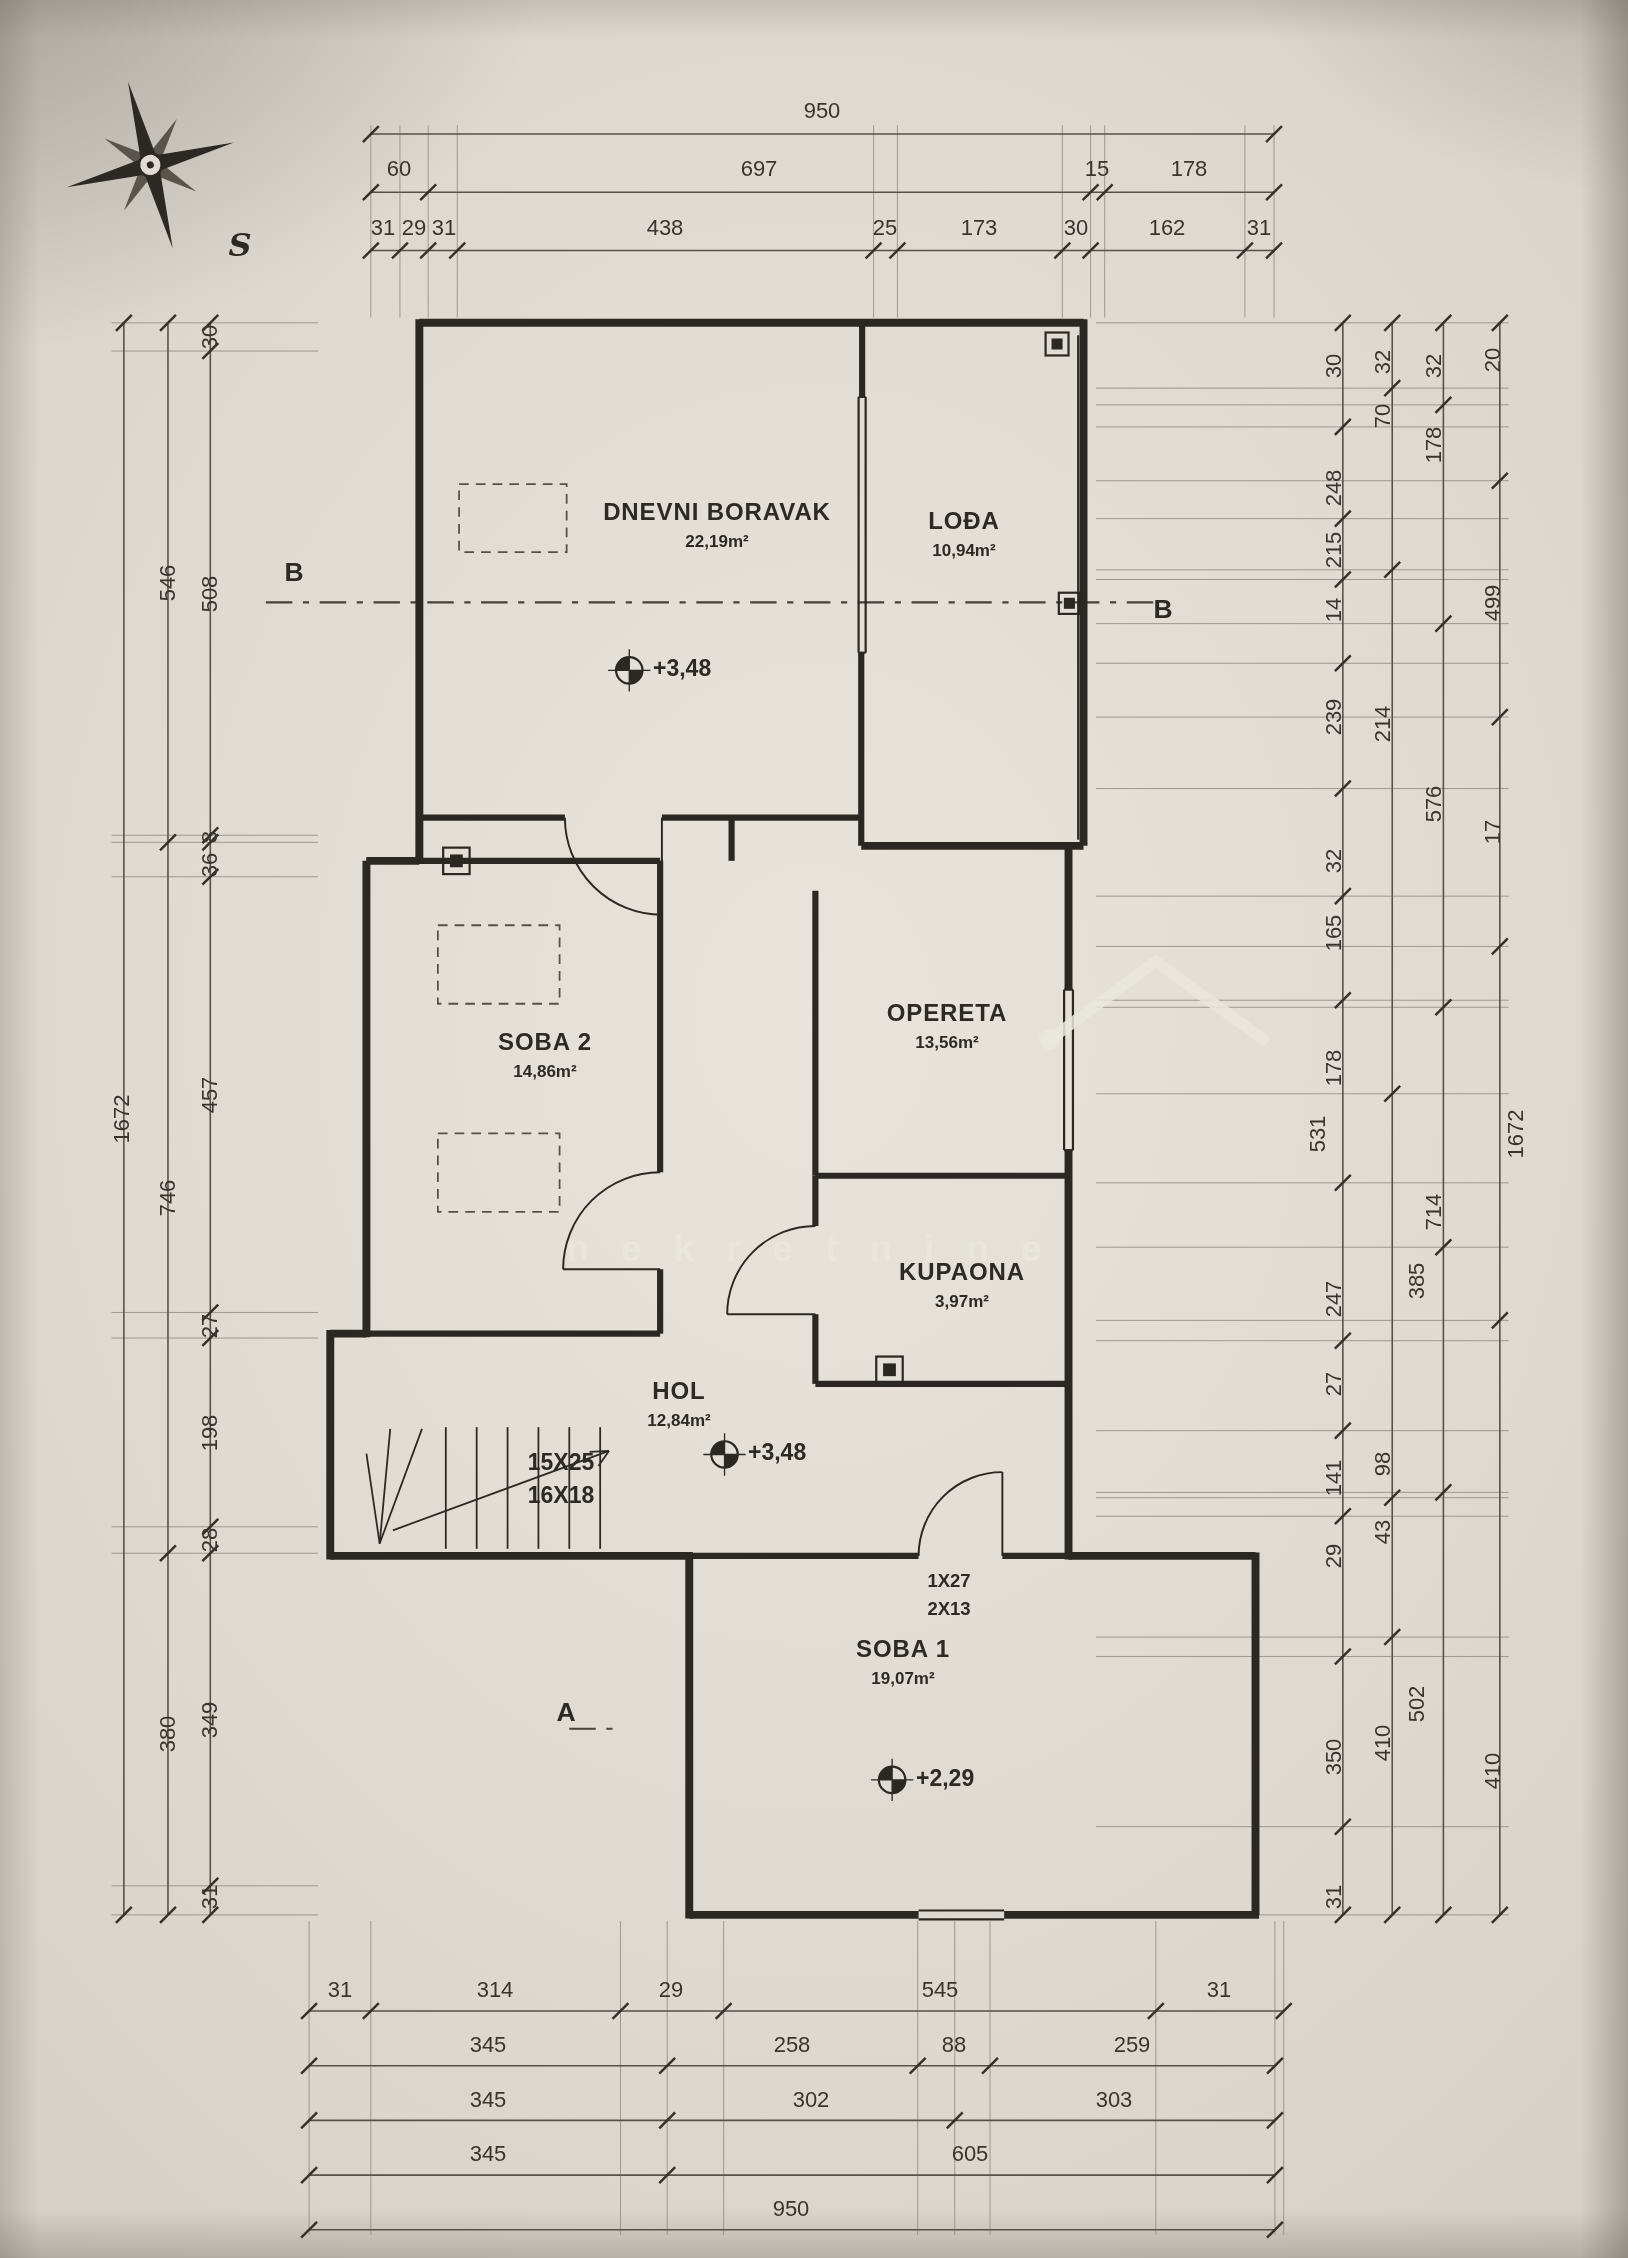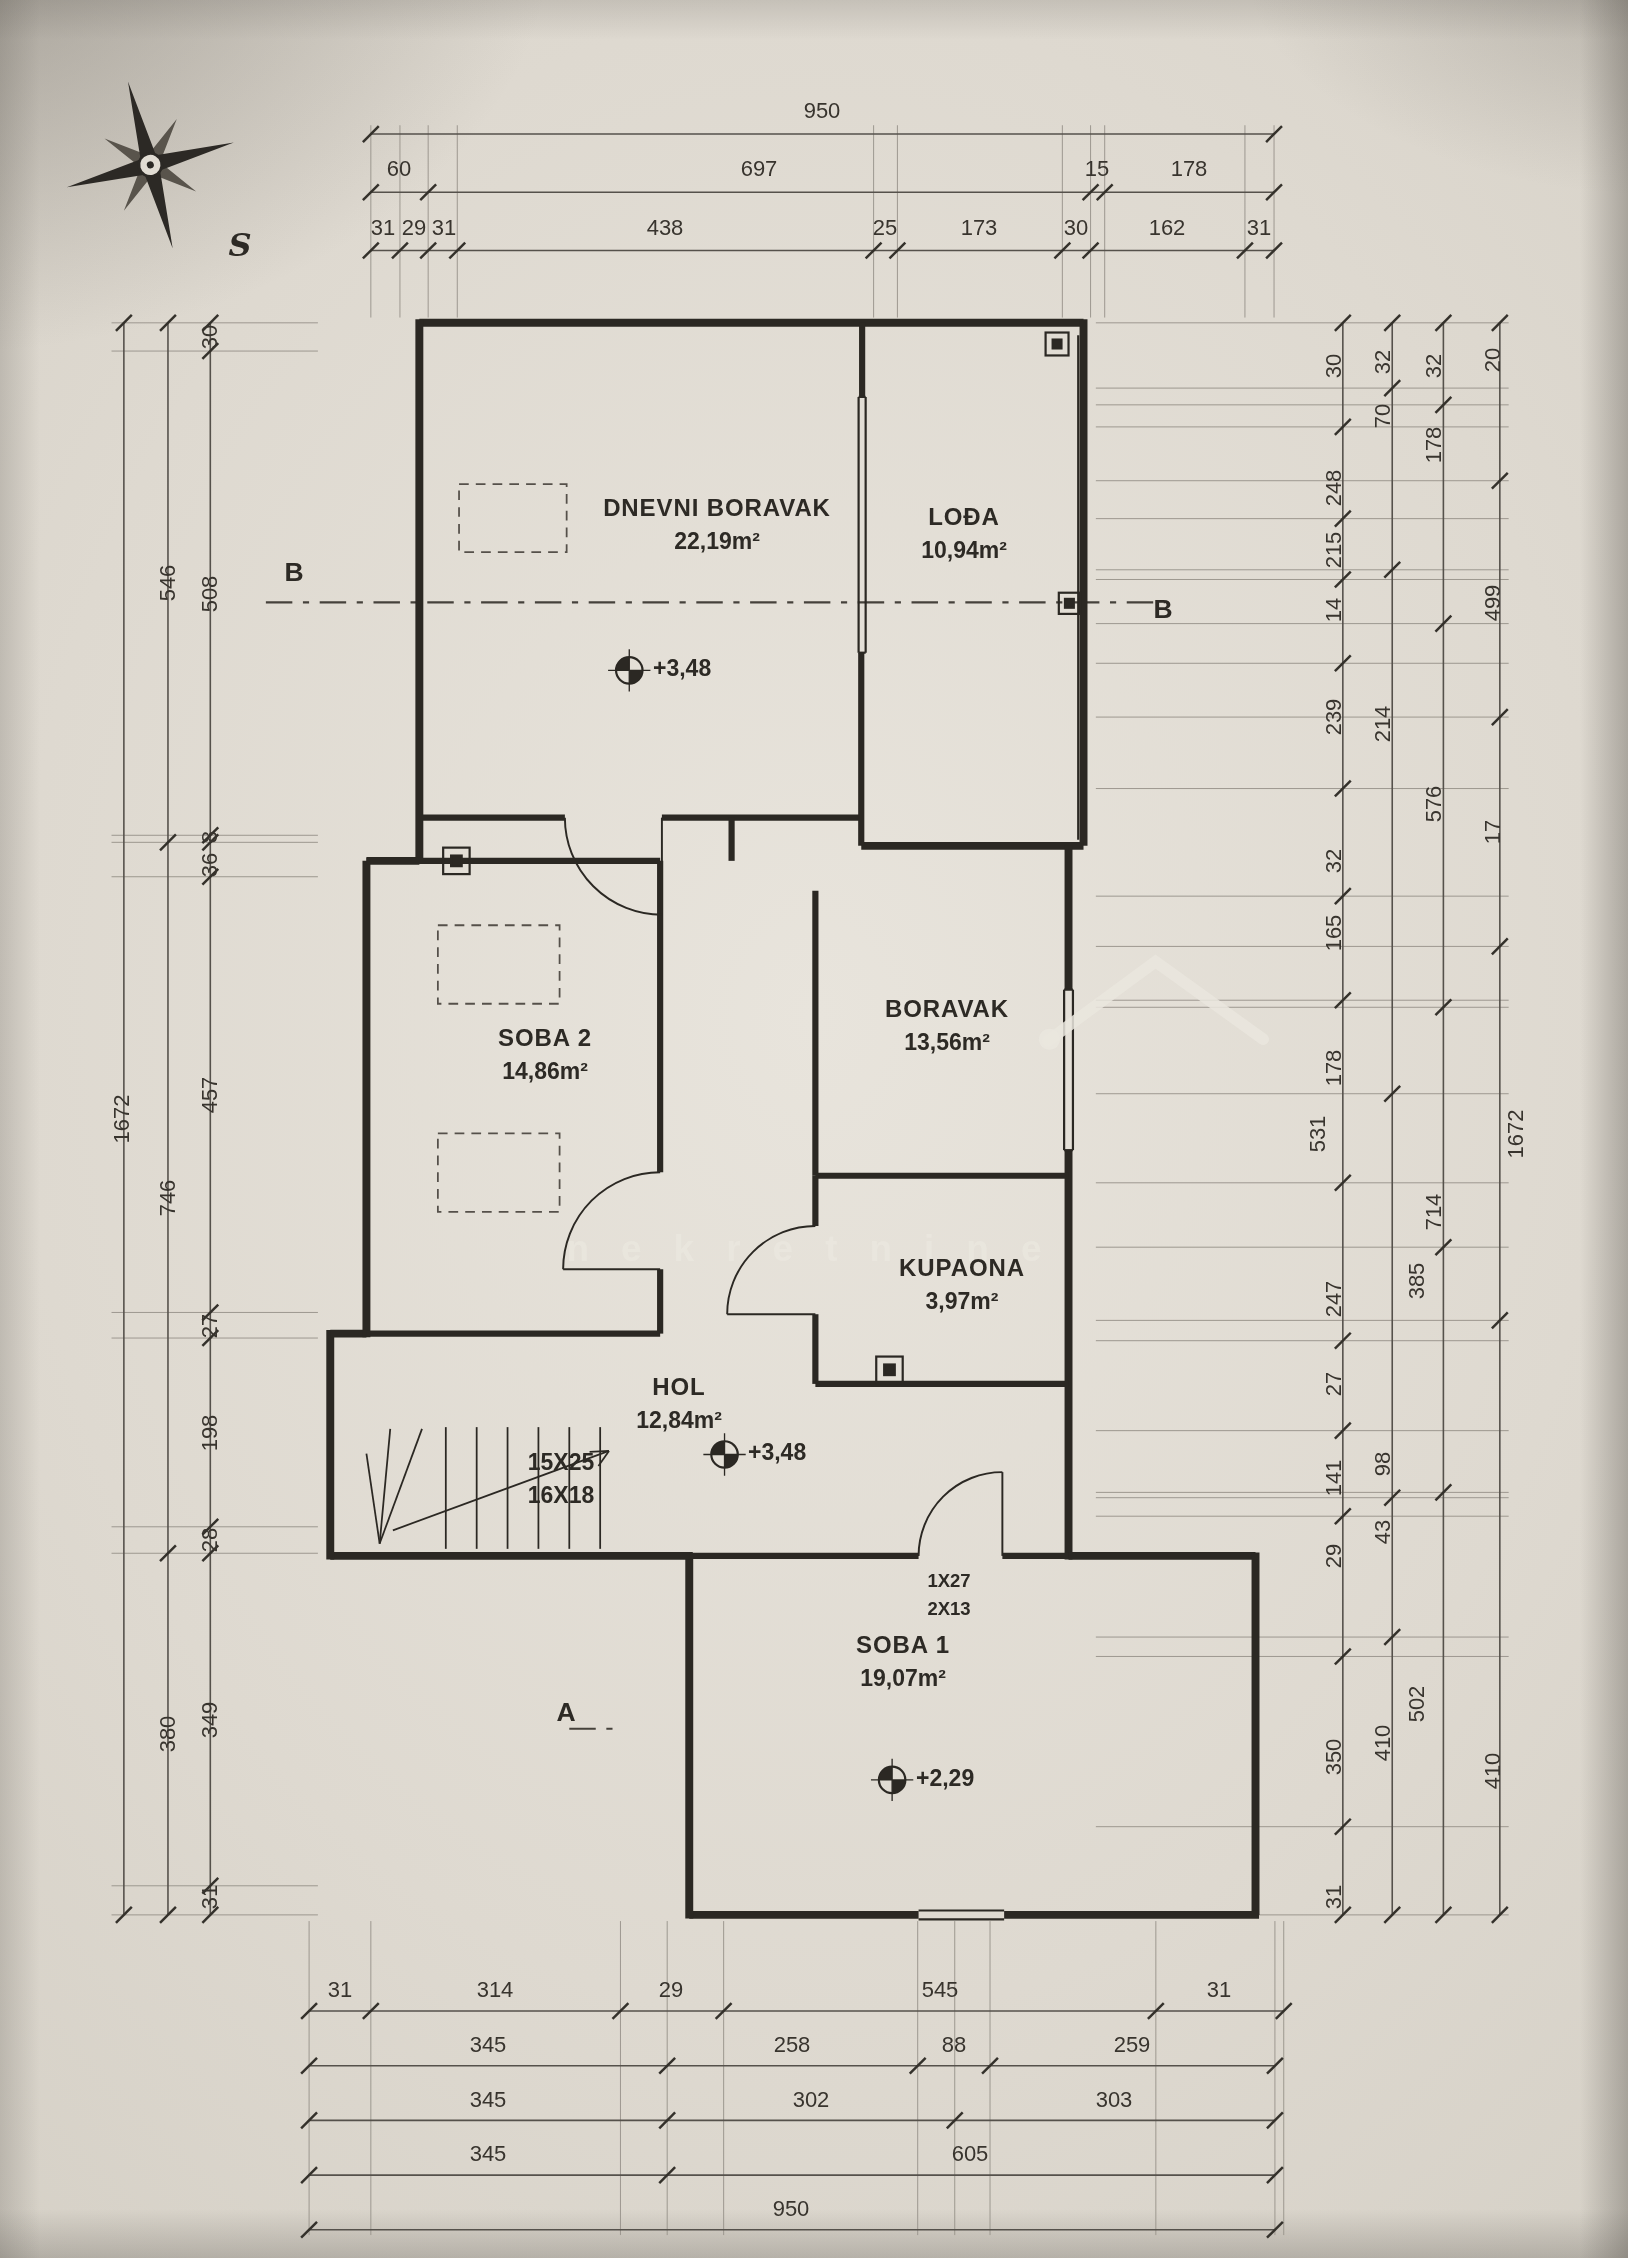--- a/index.html
+++ b/index.html
@@ -24,21 +24,21 @@
   .bline{stroke:#45413b;stroke-width:2.4;fill:none;stroke-dasharray:30 12 7 12;}
   .dl{stroke:#55514b;stroke-width:1.8;}
   .tick{stroke:#34312b;stroke-width:2.8;}
   .ext{stroke:#9b968d;stroke-width:1.1;}
   .dim{position:absolute;font-size:22px;color:#38342e;white-space:nowrap;
        transform:translate(-50%,-50%);}
   .dim.rot{transform:translate(-50%,-50%) rotate(-90deg);}
   .room-label{position:absolute;transform:translate(-50%,-50%);text-align:center;
        color:#2d2a25;white-space:nowrap;}
   .room-name{display:block;font-weight:700;font-size:24px;letter-spacing:0.9px;}
-  .room-area{display:block;font-weight:700;font-size:23px;margin-top:6.2px;}
+  .room-area{display:block;font-weight:700;font-size:17px;margin-top:6.2px;}
   .note{position:absolute;font-weight:700;color:#2d2a25;
        transform:translate(-50%,-50%);text-align:center;white-space:nowrap;}
   .elev{font-size:23px;transform:translate(0,-50%);text-align:center;}
   .big-letter{font-size:26.5px;}
   .stair-note{font-size:23px;line-height:33px;}
   .door-note{font-size:18.5px;line-height:28px;}
   #watermark{position:absolute;left:813px;top:1030px;transform:translateX(-50%);
        font-size:168px;font-weight:700;letter-spacing:23px;line-height:1;
        color:rgba(234,230,222,0.82);white-space:nowrap;}
   #watermark-sub{position:absolute;left:820px;top:1228px;transform:translateX(-50%);
@@ -445,21 +445,21 @@
   </div>
   <div class="room-label" style="left:964px;top:534px;">
     <span class="room-name">LOĐA</span>
     <span class="room-area">10,94m²</span>
   </div>
   <div class="room-label" style="left:545px;top:1055px;">
     <span class="room-name">SOBA 2</span>
     <span class="room-area">14,86m²</span>
   </div>
   <div class="room-label" style="left:947px;top:1026px;">
-    <span class="room-name">BORAVAK</span>
+    <span class="room-name">OPERETA</span>
     <span class="room-area">13,56m²</span>
   </div>
   <div class="room-label" style="left:962px;top:1285px;">
     <span class="room-name">KUPAONA</span>
     <span class="room-area">3,97m²</span>
   </div>
   <div class="room-label" style="left:679px;top:1404px;">
     <span class="room-name">HOL</span>
     <span class="room-area">12,84m²</span>
   </div>

